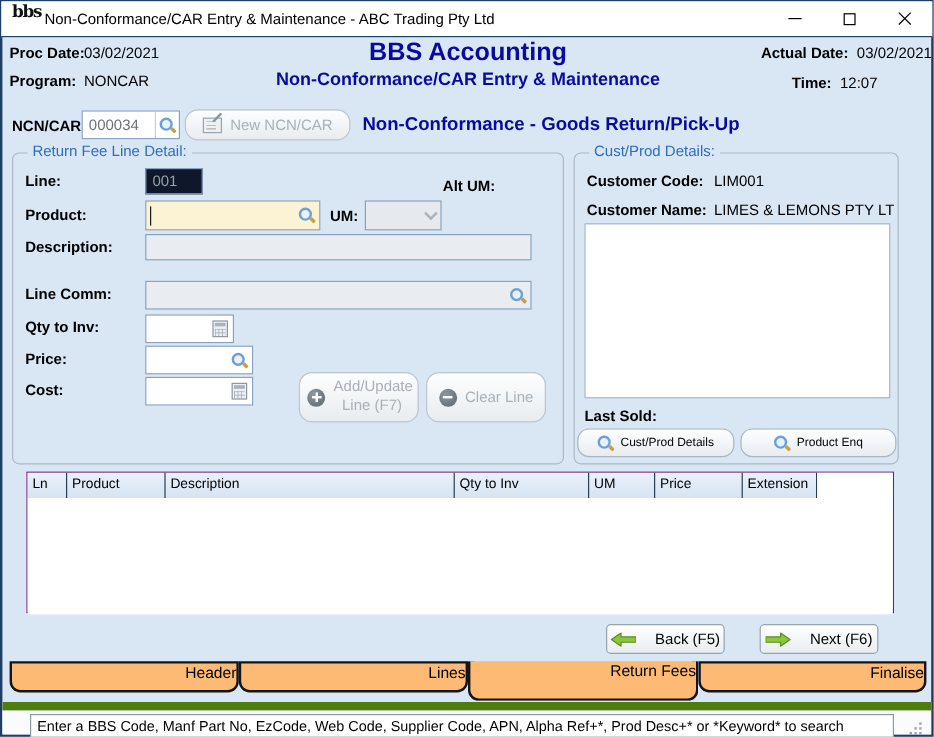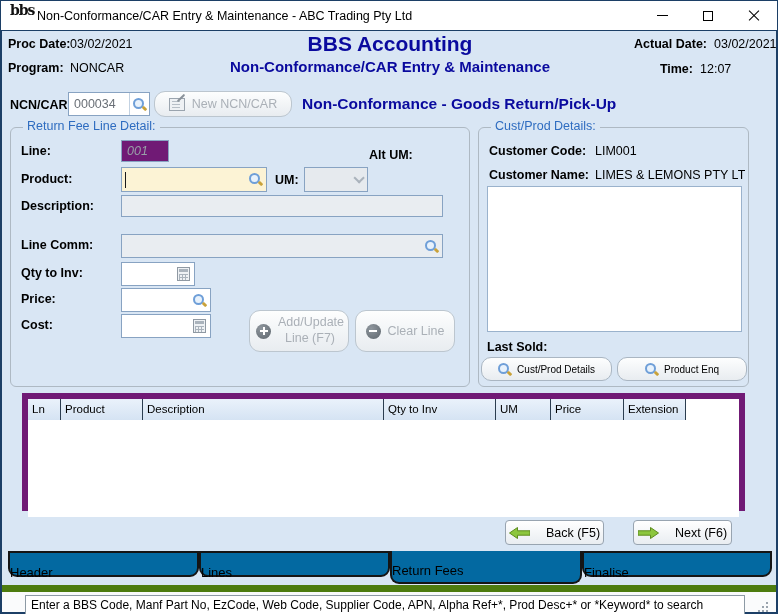--- a/index.html
+++ b/index.html
@@ -57,21 +57,21 @@
     background:#8a929a; transform:rotate(-45deg); border-radius:1px; }
   .mode-title{ position:absolute; left:302px; top:95px; font-size:15.5px; font-weight:bold; color:#0a0a9e; }
   
   .group{ position:absolute; top:127px; height:260px; border:1px solid #aeb9c3;
           border-radius:6px; }
   .group-legend{ position:absolute; top:-9px; left:12px; background:#d9e6f4; padding:0 4px;
     color:#2e6cc0; font-size:12.5px; }
   .g-left{ left:10px; width:460px; }
   .g-right{ left:478px; width:271px; }
   .fld-lbl{ position:absolute; font-weight:bold; font-size:12.5px; color:#000; white-space:nowrap; }
-  .dis{ background:#701a75; color:#98a0a8;font-style:italic; }
+  .dis{ background:#0f172a; color:#98a0a8; }
   .ro{ background:#e9edf1; }
   .caret{ width:1px; height:16px; background:#1a1a1a; display:inline-block; flex:none; }
   .icon-calc{ width:13px; height:14px; border:1px solid #8f99a3; background:#eef1f4;
     position:relative; flex:none; margin-right:4px; }
   .icon-calc::before{ content:""; position:absolute; left:1px; top:1px; right:1px; height:3px; background:#aab3bc; }
   .icon-calc::after{ content:""; position:absolute; left:1px; top:6px; width:9px; height:6px;
     background-image:linear-gradient(#aab3bc 1px, transparent 1px),
                      linear-gradient(90deg,#aab3bc 1px, transparent 1px);
     background-size:3px 3px; }
   .select{ background:#e6eaee; color:#9aa0a6; justify-content:flex-end; padding-right:6px; }
@@ -81,42 +81,42 @@
     background:radial-gradient(circle at 35% 30%, #8f979e, #5e666d); position:relative; flex:none; }
   .circle-icon::before{ content:""; position:absolute; left:3.5px; top:6.5px; width:8px; height:2px; background:#fff; }
   .circle-icon.plus::after{ content:""; position:absolute; left:6.5px; top:3.5px; width:2px; height:8px; background:#fff; }
   .two-line{ width:64px; text-align:center; line-height:1.25; }
   .cust-val{ position:absolute; font-size:12.5px; color:#000; white-space:nowrap; overflow:hidden; }
   .cust-panel{ position:absolute; left:8px; top:58px; width:255px; height:146px;
     background:#fff; border:1px solid #9ab2cc; }
   .small-btn{ height:24px; border-radius:10px; font-size:10px; gap:6px; }
   
   .grid{ position:absolute; left:22px; top:393px; width:723px; height:118px;
-    background:#fff; border:6px solid #701a75; }
+    background:#fff; border:1px solid #701a75; }
   .grid-header{ display:flex; height:21px;
     background:linear-gradient(#eaf2fb,#d5e3f3); }
   .gh{ font-size:11.5px; color:#000; padding:0 4px; line-height:21px;
     border-right:1px solid #2b3d50; overflow:hidden; white-space:nowrap; }
   .gh.r{ }
   .gh:nth-child(1){ width:33px; }
   .gh:nth-child(2){ width:82px; }
   .gh:nth-child(3){ width:241px; }
   .gh:nth-child(4){ width:112px; }
   .gh:nth-child(5){ width:55px; }
   .gh:nth-child(6){ width:73px; }
   .gh:nth-child(7){ width:62px; }
   .gh.filler{ flex:1; background:#fff; border-right:none; }
   .grid-body{ height:97px; background:#fff; }
   
   .nav-btn{ border-radius:4px; height:25px; width:99px; top:520px; font-size:12.5px; gap:16px;
     border:1px solid #98a4b0; background:linear-gradient(#ffffff,#e9edf1); }
   
-  .tab{ position:absolute; top:551px; height:26px; background:#0369a1; border:2px solid #151515;
+  .tab{ position:absolute; top:551px; height:26px; background:#fdba74; border:2px solid #151515;
     border-radius:0 0 9px 9px; font-size:13px; color:#000; display:flex;
-    justify-content:flex-start; padding-top:12px; }
+    justify-content:flex-end; padding-top:0; }
   .tab.active{ height:33px; border-top:none; }
   
   .status-strip{ position:absolute; left:2px; top:585px; width:774px; height:27px;
     background:#fafbfc; border-top:7px solid #4d7c0f; }
   .status-box{ position:absolute; left:23px; top:3px; width:720px; height:21px; background:#fff;
     border:1px solid #8d9aa5; font-size:12px; color:#000; line-height:19px; padding-left:5px;
     white-space:nowrap; overflow:hidden; }
   .grip{ position:absolute; right:6px; top:8px; width:14px; height:14px; }
   .arrow-svg{ flex:none; display:block; }
 </style>

